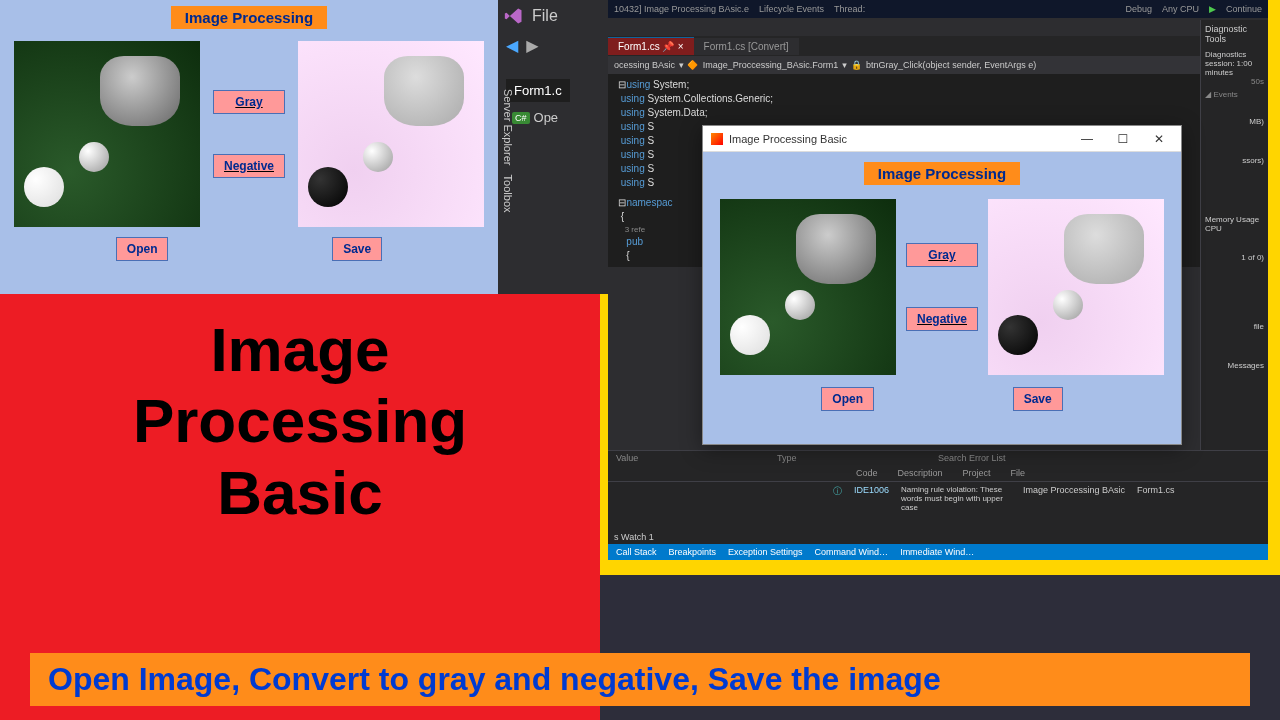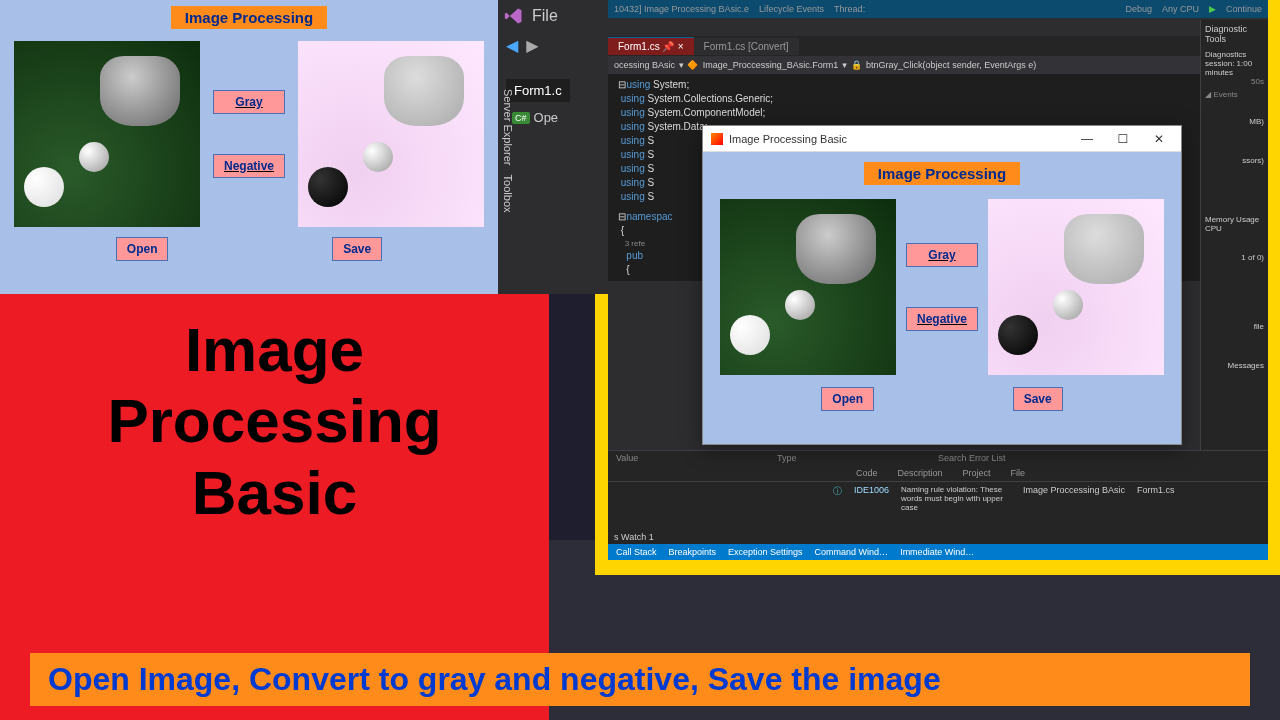--- a/index.html
+++ b/index.html
@@ -5,21 +5,21 @@
 * { margin: 0; padding: 0; box-sizing: border-box; font-family: Arial, sans-serif; }
 body { width: 1280px; height: 720px; overflow: hidden; position: relative; background: #1e1e2e; }
 
 
 .code-bg { position: absolute; bottom: 0; left: 0; right: 0; height: 180px; background: #2d2d3a; padding: 10px 40px; font-family: 'Consolas', monospace; font-size: 22px; color: #dcdcdc; line-height: 1.6; }
 .code-bg .kw { color: #569cd6; }
 .code-bg .var { color: #9cdcfe; }
 .code-bg .type { color: #4ec9b0; }
 
 
-.red-panel { position: absolute; left: 0; top: 294px; width: 549px; height: 426px; background: #ed1c24; padding: 20px 30px; }
+.red-panel { position: absolute; left: 0; top: 294px; width: 600px; height: 426px; background: #ed1c24; padding: 20px 30px; }
 .red-panel h1 { font-size: 62px; font-weight: 900; color: #000; line-height: 1.15; text-align: center; }
 .subtitle-bar { position: absolute; left: 30px; bottom: 14px; width: 1220px; background: #ff8c1a; padding: 8px 18px; z-index: 100; }
 .subtitle-bar span { font-size: 32px; font-weight: bold; color: #003bd1; }
 
 
 .yellow-frame { position: absolute; left: 595px; top: 0; width: 685px; height: 575px; background: #ffd500; }
 
 
 .app-window { position: absolute; background: #a8bfe8; }
 .app-left { left: 0; top: 0; width: 498px; height: 294px; }
@@ -35,21 +35,21 @@
 .img-box .pot { position: absolute; top: 15px; right: 20px; width: 80px; height: 70px; background: radial-gradient(ellipse at 40% 30%, #ccc, #666); border-radius: 30% 30% 40% 40%; }
 .img-box.neg .table { background: radial-gradient(ellipse at 30% 70%, #f0d0f0, #ffe8ff); }
 .img-box.neg .b1 { background: radial-gradient(circle at 30% 30%, #333, #000); }
 .img-box.neg .pot { background: radial-gradient(ellipse at 40% 30%, #ddd, #aaa); }
 .mid-btns { display: flex; flex-direction: column; gap: 40px; text-decoration: underline; }
 .app-btn { background: #ff9999; border: 1px solid #4a6fb5; color: #002a8f; font-weight: bold; font-size: 12px; padding: 4px 10px; cursor: pointer; }
 .bottom-btns { display: flex; justify-content: space-around; margin-top: 10px; padding: 0 40px; gap: 12px; }
 
 
 .vs-ide { position: absolute; left: 608px; top: 0; width: 660px; height: 560px; background: #2d2d30; color: #ccc; font-size: 10px; }
-.vs-top { height: 18px; background: #0c4a6e; display: flex; align-items: center; padding: 0 6px; gap: 10px; font-size: 9px; color: #999; }
+.vs-top { height: 18px; background: #0f172a; display: flex; align-items: center; padding: 0 6px; gap: 10px; font-size: 9px; color: #999; }
 .vs-top2 { height: 18px; background: #2d2d30; display: flex; align-items: center; padding: 0 6px; gap: 8px; font-size: 9px; color: #999; }
 .vs-tabs { height: 20px; background: #252526; display: flex; align-items: center; }
 .vs-tab { background: #7f1d1d; color: #fff; padding: 3px 10px; font-size: 10px; border-top: 1px solid #0e639c; }
 .vs-tab.inactive { background: #2d2d30; color: #999; border-top: none; }
 .vs-breadcrumb { height: 18px; background: #333337; display: flex; align-items: center; padding: 0 6px; font-size: 9px; color: #ccc; gap: 4px; }
 .vs-breadcrumb .orange { color: #d7ba7d; }
 .vs-code { background: #1e1e1e; padding: 4px 10px; font-family: Consolas, monospace; font-size: 10px; line-height: 1.4; color: #dcdcdc; }
 .vs-code .kw { color: #569cd6; }
 .vs-code .ns { color: #dcdcdc; }
 .vs-right { position: absolute; right: 0; top: 20px; width: 68px; height: 520px; background: #252526; border-left: 1px solid #3f3f46; padding: 4px; font-size: 8px; color: #ccc; }
@@ -112,21 +112,20 @@
     <span>▾</span>
     <span class="orange">🔶</span>
       <span>Image_Proccessing_BAsic.Form1</span>
     <span>▾</span>
     <span>🔒</span>
       <span>btnGray_Click(object sender, EventArgs e)</span>
   </div>
   <div class="vs-code">
     <div>⊟<span class="kw">using</span> <span class="ns">System</span>;</div>
     <div>&nbsp;<span class="kw">using</span> <span class="ns">System.Collections.Generic</span>;</div>
-    <div>&nbsp;<span class="kw">using</span> <span class="ns">System.ComponentModel</span>;</div>
     <div>&nbsp;<span class="kw">using</span> <span class="ns">System.Data</span>;</div>
     <div>&nbsp;<span class="kw">using</span> <span class="ns">S</span></div>
     <div>&nbsp;<span class="kw">using</span> <span class="ns">S</span></div>
     <div>&nbsp;<span class="kw">using</span> <span class="ns">S</span></div>
     <div>&nbsp;<span class="kw">using</span> <span class="ns">S</span></div>
     <div>&nbsp;<span class="kw">using</span> <span class="ns">S</span></div>
     <div style="margin-top:6px">⊟<span class="kw">namespac</span></div>
     <div>&nbsp;{</div>
     <div style="color:#888;font-size:8px">&nbsp;&nbsp;&nbsp;3 refe</div>
     <div>&nbsp;&nbsp;&nbsp;<span class="kw">pub</span></div>

